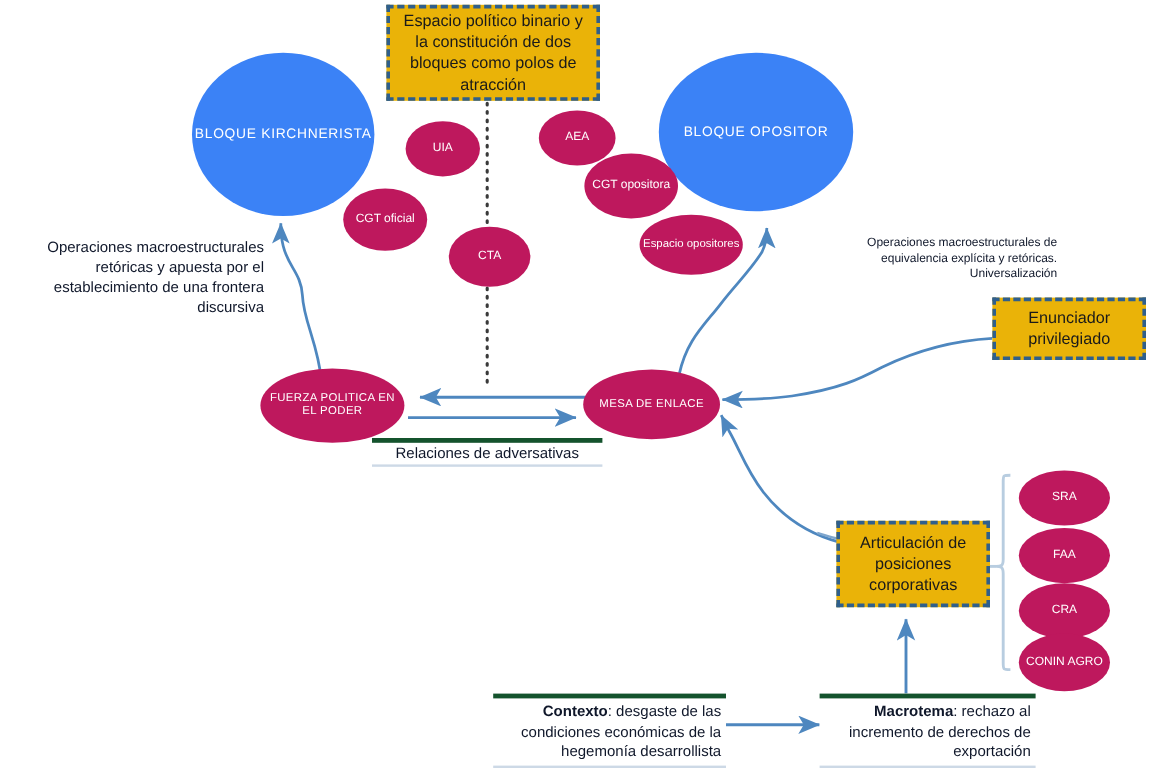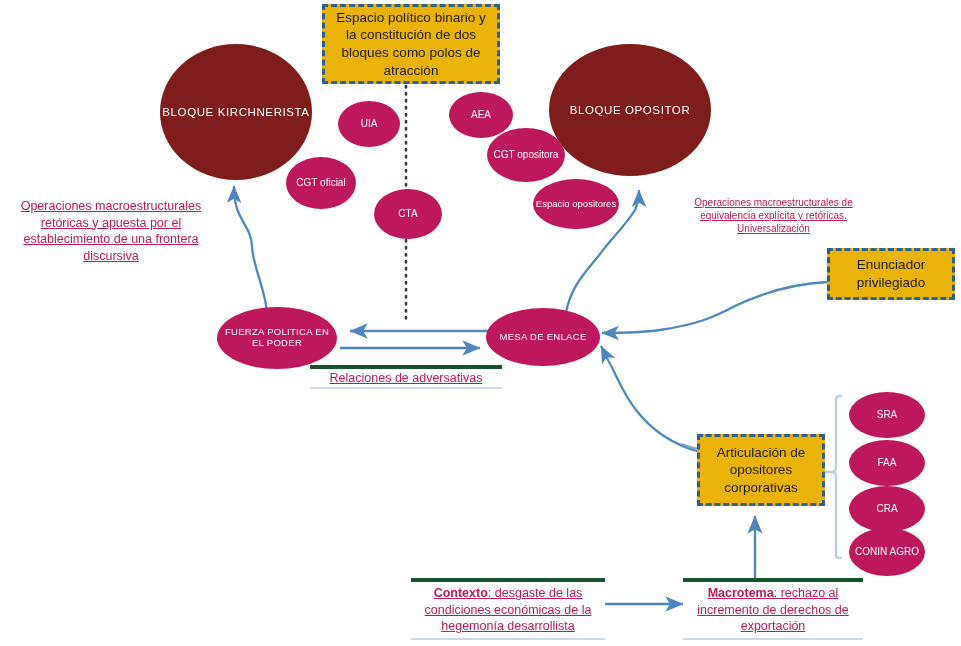--- a/index.html
+++ b/index.html
@@ -15,38 +15,37 @@
   .node{
     position:absolute;
     display:flex;align-items:center;justify-content:center;
     text-align:center;color:#ffffff;
     border-radius:50%;
     line-height:1.12;
     box-sizing:border-box;
     padding:2px;
   }
   .node.blue{background:#be185d;}
-  .node.gray{background:#7f1d1d;}
+  .node.gray{background:#3b82f6;}
   .node .lbl{display:block;width:100%;}
 
   
   .dbox{
     position:absolute;box-sizing:border-box;
     border:3px dashed #2f5f8c;
     background:#eab308;
     display:flex;align-items:center;justify-content:center;
     text-align:center;color:#1a1a1a;
     line-height:1.30;
   }
 
   
   .tbox{
-    position:absolute;text-align:center;color:#be185d;
+    position:absolute;text-align:right;color:#0f172a;
     line-height:1.32;
-    text-decoration:underline;
   }
   .tbox.bordered{
     box-sizing:border-box;
     border-top:4px solid #14532d;
     border-bottom:2px solid #cdd9e6;
     background:#fff;
     display:flex;align-items:center;justify-content:center;
   }
   b{font-weight:bold;}
 </style>
@@ -144,21 +143,21 @@
 
   <div class="dbox" style="left:322px;top:4px;width:178px;height:80px;font-size:13.5px;padding:0 6px;">
     <span>Espacio político binario y la constitución de dos bloques como polos de atracción</span>
   </div>
 
   <div class="dbox" style="left:827px;top:248px;width:128px;height:52px;font-size:13.5px;padding:0 6px;">
     <span>Enunciador privilegiado</span>
   </div>
 
   <div class="dbox" style="left:697px;top:434px;width:128px;height:72px;font-size:13.5px;padding:0 6px;">
-    <span>Articulación de opositores corporativas</span>
+    <span>Articulación de posiciones corporativas</span>
   </div>
 
   <div class="tbox" style="left:2px;top:198px;width:218px;font-size:12.5px;">
     <span>Operaciones macroestructurales retóricas y apuesta por el establecimiento de una frontera discursiva</span>
   </div>
 
   <div class="tbox" style="left:666px;top:196px;width:215px;font-size:10px;">
     <span>Operaciones macroestructurales de equivalencia explícita y retóricas. Universalización</span>
   </div>
 

